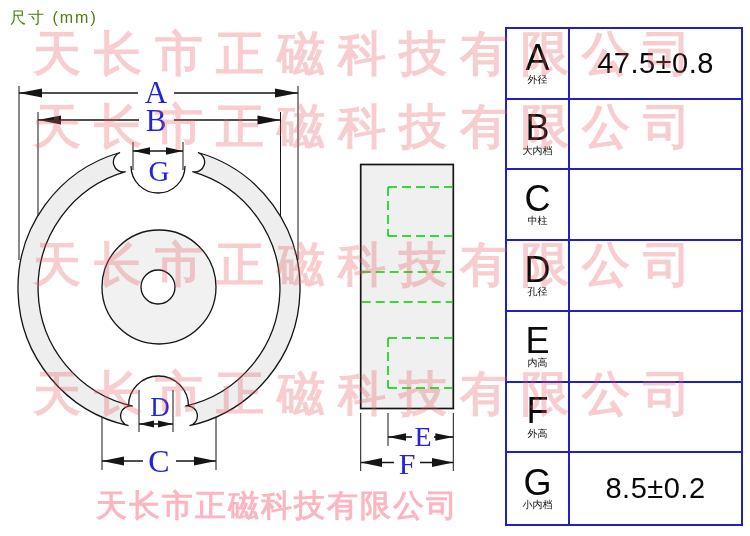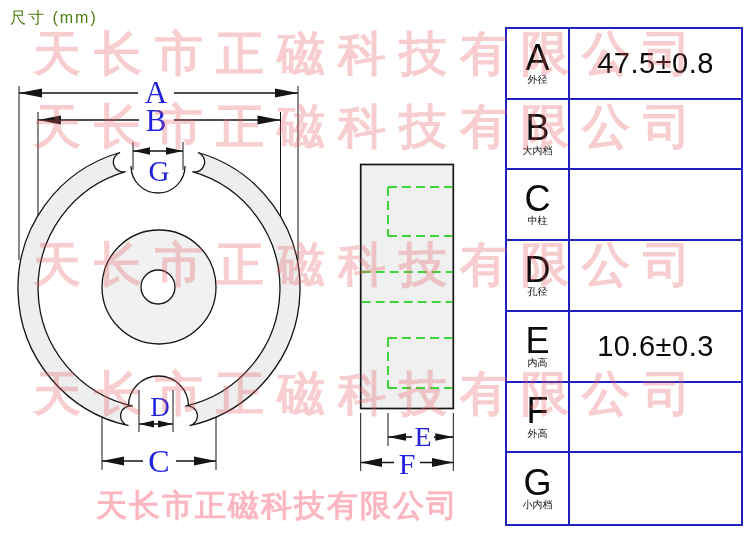--- a/index.html
+++ b/index.html
@@ -156,33 +156,33 @@
       <div class="tkey">
         <div class="tletter">D</div>
         <div class="tname">孔径</div>
       </div>
     </div>
     <div class="trow">
       <div class="tkey">
         <div class="tletter">E</div>
         <div class="tname">内高</div>
       </div>
-      <div class="tvalue">10.6±0.3</div>
     </div>
     <div class="trow">
       <div class="tkey">
         <div class="tletter">F</div>
         <div class="tname">外高</div>
       </div>
     </div>
     <div class="trow">
       <div class="tkey">
         <div class="tletter">G</div>
         <div class="tname">小内档</div>
       </div>
+      <div class="tvalue">8.5±0.2</div>
     </div>
   </div>
 
   <div class="wm wm1">天长市正磁科技有限公司</div>
   <div class="wm wm2">天长市正磁科技有限公司</div>
   <div class="wm wm3">天长市正磁科技有限公司</div>
   <div class="wm wm4">天长市正磁科技有限公司</div>
   <div class="wm-footer">天长市正磁科技有限公司</div>
 
 </div>

